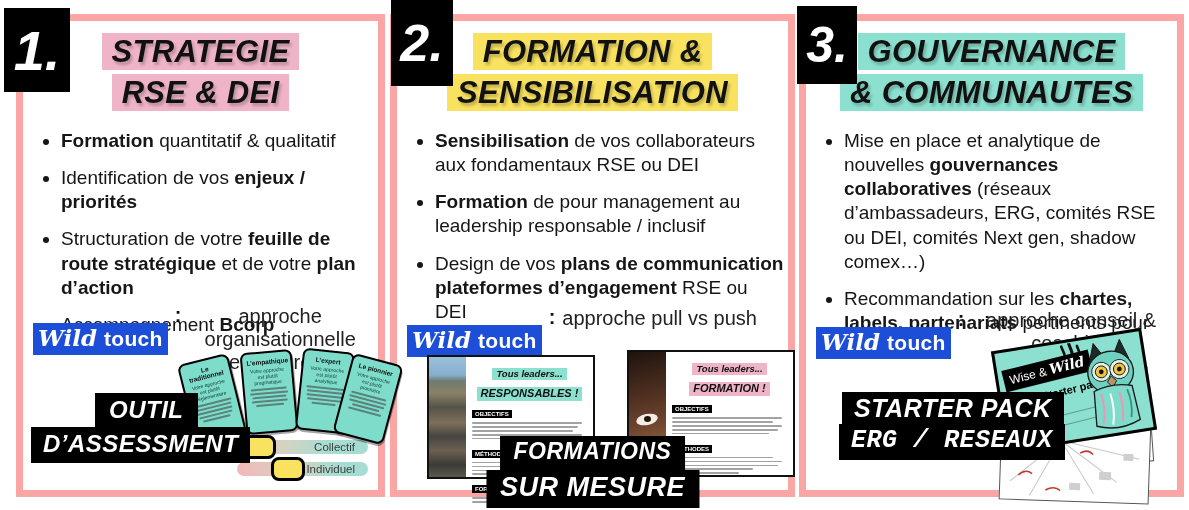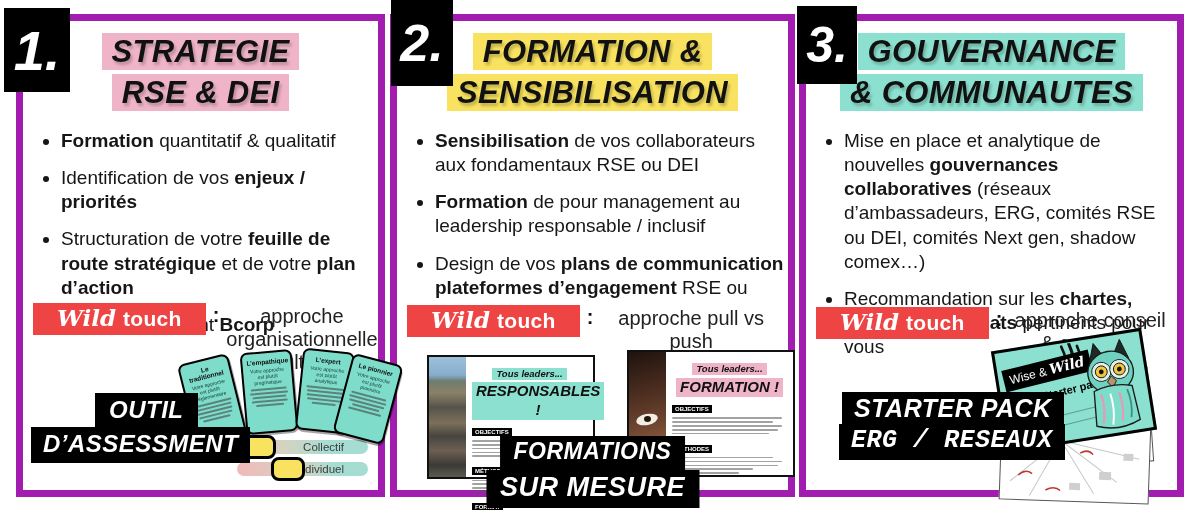--- a/index.html
+++ b/index.html
@@ -1,39 +1,39 @@
 <!DOCTYPE html>
 <html style="--pink: #efb4c8; --yellow: #f8e25f; --teal: #8ce0cf; --fanteal: #7edccb; --handle: #f9e25f; --slider_pink: #f2b9b9; --slider_teal: #a6ddd3;"><head>
 <meta charset="utf-8">
 <style>
   html,body{margin:0;padding:0;background:#fff;}
   .stage{position:relative;width:1189px;height:510px;background:#fff;overflow:hidden;
          font-family:"Liberation Sans",sans-serif;color:#111;}
-  .card{position:absolute;top:14px;height:483px;background:#fff;border:7px solid #a21caf;box-sizing:border-box;}
+  .card{position:absolute;top:14px;height:483px;background:#fff;border:7px solid #fca5a5;box-sizing:border-box;}
   .card1{left:16px;width:369px;}
   .card2{left:390px;width:405px;}
   .card3{left:799px;width:385px;}
   .numbox{position:absolute;background:#000;color:#fff;z-index:9;display:flex;align-items:center;justify-content:center;
           font-weight:bold;font-style:italic;font-family:"Liberation Sans",sans-serif;}
   .num1{left:4px;top:8px;width:66px;height:84px;font-size:56px;}
   .num2{left:391px;top:0;width:62px;height:86px;font-size:52px;}
   .num3{left:797px;top:6px;width:60px;height:78px;font-size:50px;}
   .title{text-align:center;margin-top:10px;line-height:41px;font-size:31px;font-weight:bold;font-style:italic;
          letter-spacing:.3px;text-shadow:2px 3px 3px rgba(0,0,0,.22);}
   .title .hl{padding:1px 10px;}
   .card1 .hl{background:var(--pink);}
   .card2 .hl{background:var(--yellow);}
   .card3 .hl{background:var(--teal);margin-top:8px;}
   .bullets{margin:16px 4px 0 14px;padding-left:24px;font-size:19px;line-height:1.27;color:#161616;}
   .bullets li{margin-bottom:13px;}
   .wild-row{position:absolute;left:10px;right:6px;display:flex;align-items:flex-start;font-size:20px;}
   .card1 .wild-row{top:282px;}
   .card2 .wild-row{top:284px;}
   .card3 .wild-row{top:286px;}
-  .wild-badge{background:#ef4444;color:#fff;padding:1px 24px 4px;white-space:nowrap;}
+  .wild-badge{background:#1d4ed8;color:#fff;padding:1px 5px 4px;white-space:nowrap;margin-top:20px;}
   .wild-script{font-family:"DejaVu Serif",serif;font-style:italic;font-weight:bold;font-size:23px;}
   .wild-bold{font-weight:bold;font-size:21px;margin-left:7px;letter-spacing:.3px;}
   .wild-sep{font-weight:bold;margin:1px 7px 0 7px;}
   .wild-text{display:inline-block;text-align:center;margin-top:2px;color:#222;}
   .banner{position:absolute;background:#000;color:#fff;font-style:italic;font-weight:bold;white-space:nowrap;
           letter-spacing:.5px;z-index:6;}
   .b-outil{left:72px;top:372px;font-size:24px;padding:3px 14px 5px;}
   .b-assessment{left:8px;top:406px;font-size:24px;padding:3px 12px 5px;}
   .b-formations1{left:50%;transform:translateX(-50%);top:415px;font-size:23px;padding:2px 14px 5px;}
   .b-formations2{left:50%;transform:translateX(-50%);top:449px;font-size:27px;padding:2px 14px 5px;}
@@ -49,40 +49,40 @@
   .fan-title{font-size:6.5px;font-weight:bold;text-align:center;margin-bottom:2px;color:#0d0d0d;}
   .fan-sub{font-size:5px;text-align:center;color:#143d35;margin-bottom:3px;line-height:1.2;}
   .mlines div{height:2px;background:#3a3a3a;opacity:.55;margin:2px auto;border-radius:1px;}
   .fan .mlines div{height:1.5px;margin:2.5px auto;}
   .w1{width:96%;} .w2{width:88%;} .w3{width:92%;} .w4{width:70%;} .w5{width:84%;} .w6{width:58%;}
   
   .slider{position:absolute;height:14px;border-radius:7px;z-index:1;
           background:linear-gradient(90deg,var(--slider_pink),#d4d3c2 48%,var(--slider_teal) 75%);}
   .slider-1{left:187px;top:419px;width:158px;}
   .slider-2{left:214px;top:441px;width:131px;}
-  .slider-label{position:absolute;right:24px;top:0;font-size:11.5px;line-height:14px;color:#3c3c3c;}
+  .slider-label{position:absolute;right:13px;top:0;font-size:11.5px;line-height:14px;color:#3c3c3c;}
   .handle{position:absolute;width:34px;height:24px;background:var(--handle);border:3px solid #000;border-radius:8px;
           box-sizing:border-box;z-index:3;}
   .handle-1{left:219px;top:414px;}
   .handle-2{left:248px;top:436px;}
   
   .slide{position:absolute;background:#fff;border:2px solid #111;box-sizing:border-box;width:168px;z-index:1;}
   .slide-a{left:30px;top:334px;height:124px;}
   .slide-b{left:230px;top:329px;height:127px;}
   .photo{position:absolute;left:0;top:0;bottom:0;width:37px;}
   .photo-landfill{background:linear-gradient(180deg,#9cc0da 0%,#86aecd 15%,#6e7d6f 20%,#8a8068 30%,#55544a 42%,
                   #7d6f5a 55%,#464540 66%,#6d6052 78%,#3b3a35 90%,#5a5a50 100%);}
   .photo-face{background:linear-gradient(165deg,#1f130e 0%,#4e2f20 35%,#6f4630 60%,#8a5a3c 75%,#2e1c13 100%);}
   .eye-paint{position:absolute;left:7px;top:62px;width:22px;height:11px;background:#f2ece2;border-radius:50%;
              transform:rotate(-12deg);}
   .eye-dot{position:absolute;left:15px;top:64px;width:7px;height:6px;background:#241509;border-radius:50%;}
   .slide-content{margin-left:41px;padding:5px 6px 0 2px;}
   .slide-head{text-align:center;line-height:1.25;}
   .slide-t1{display:inline-block;font-size:9.5px;font-weight:bold;font-style:italic;padding:0 4px;}
-  .slide-t2{display:inline-block;font-size:15px;font-weight:bold;font-style:italic;padding:0 4px;}
+  .slide-t2{display:inline-block;font-size:11px;font-weight:bold;font-style:italic;padding:0 4px;}
   .hl-teal{background:var(--teal);}
   .hl-pink{background:var(--pink);}
   .chip{display:inline-block;background:#000;color:#fff;font-size:6px;font-weight:bold;padding:1px 3px;margin:4px 0 2px;}
   .slide .mlines div{height:1.7px;margin:2.2px 0;background:#555;}
   
   .sheet{position:absolute;background:#fff;border:1.5px solid #555;box-sizing:border-box;}
   .sheet-a{left:210px;top:350px;width:135px;height:95px;transform:rotate(-4deg);z-index:1;}
   .sheet-b{left:194px;top:399px;width:150px;height:82px;transform:rotate(2deg);z-index:2;}
   .starter-card{position:absolute;left:192px;top:318px;width:152px;height:103px;background:var(--teal);
                 border:3px solid #000;box-sizing:border-box;transform:rotate(-9deg);z-index:4;}

